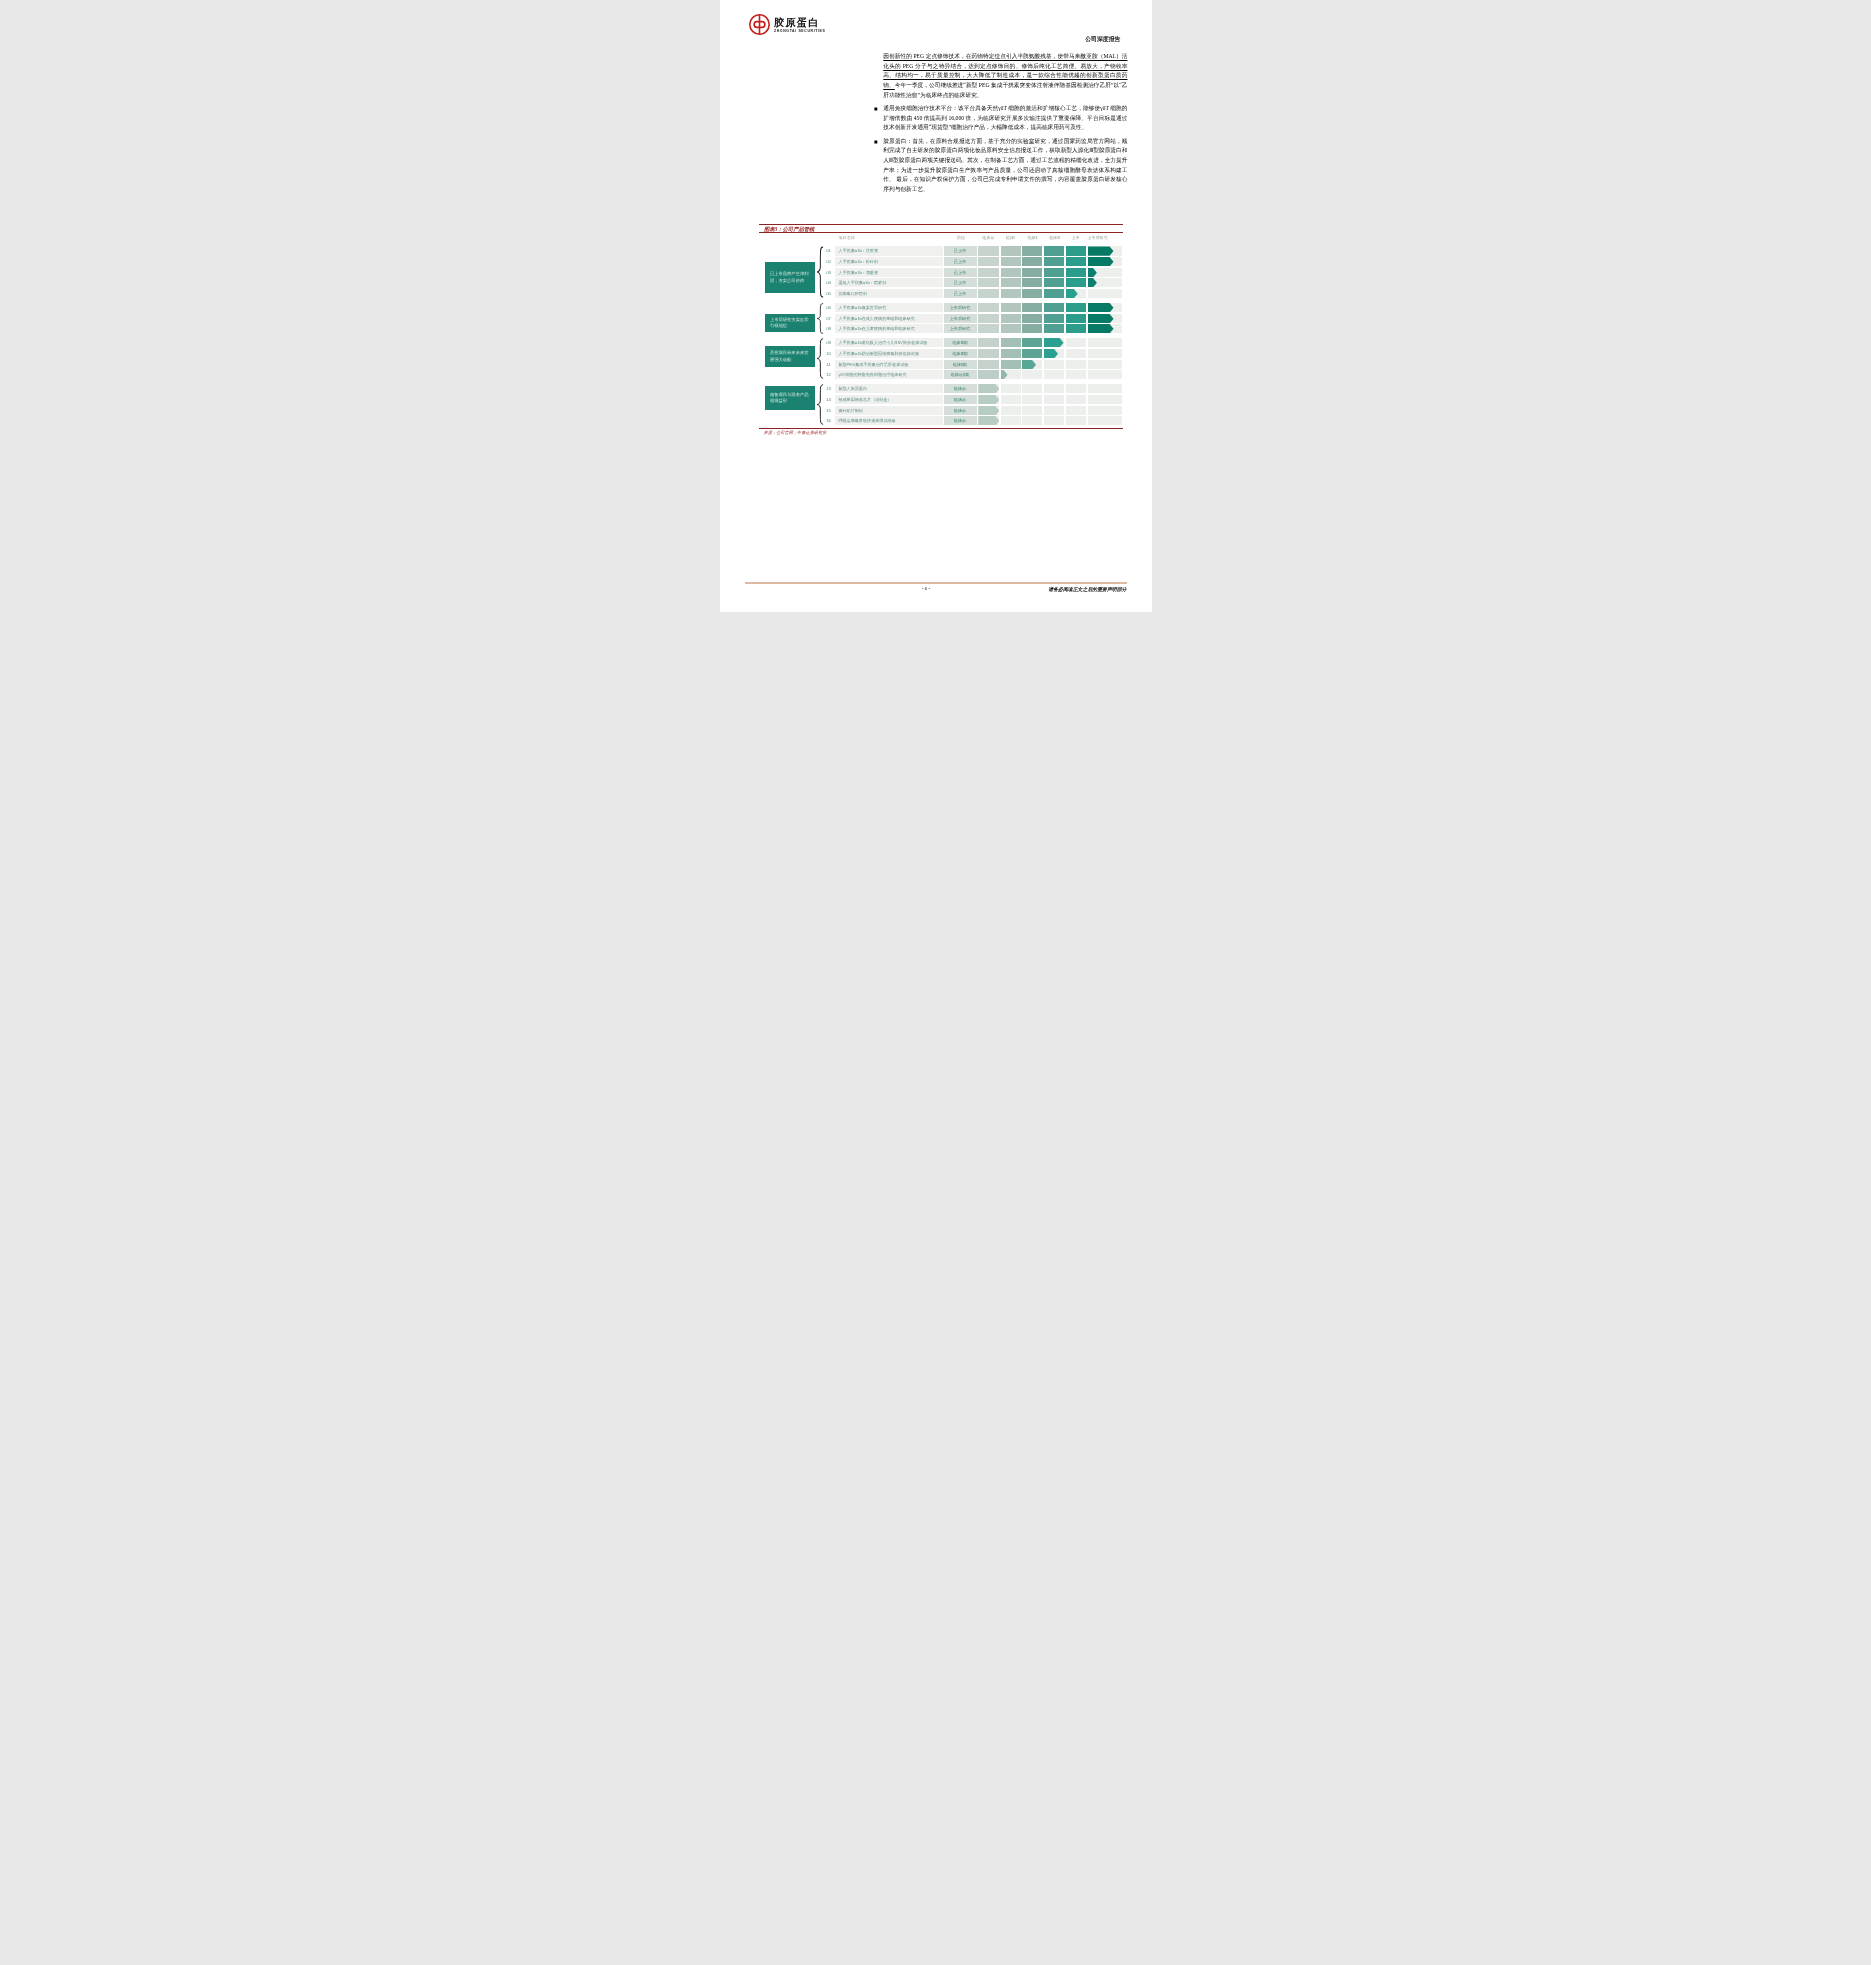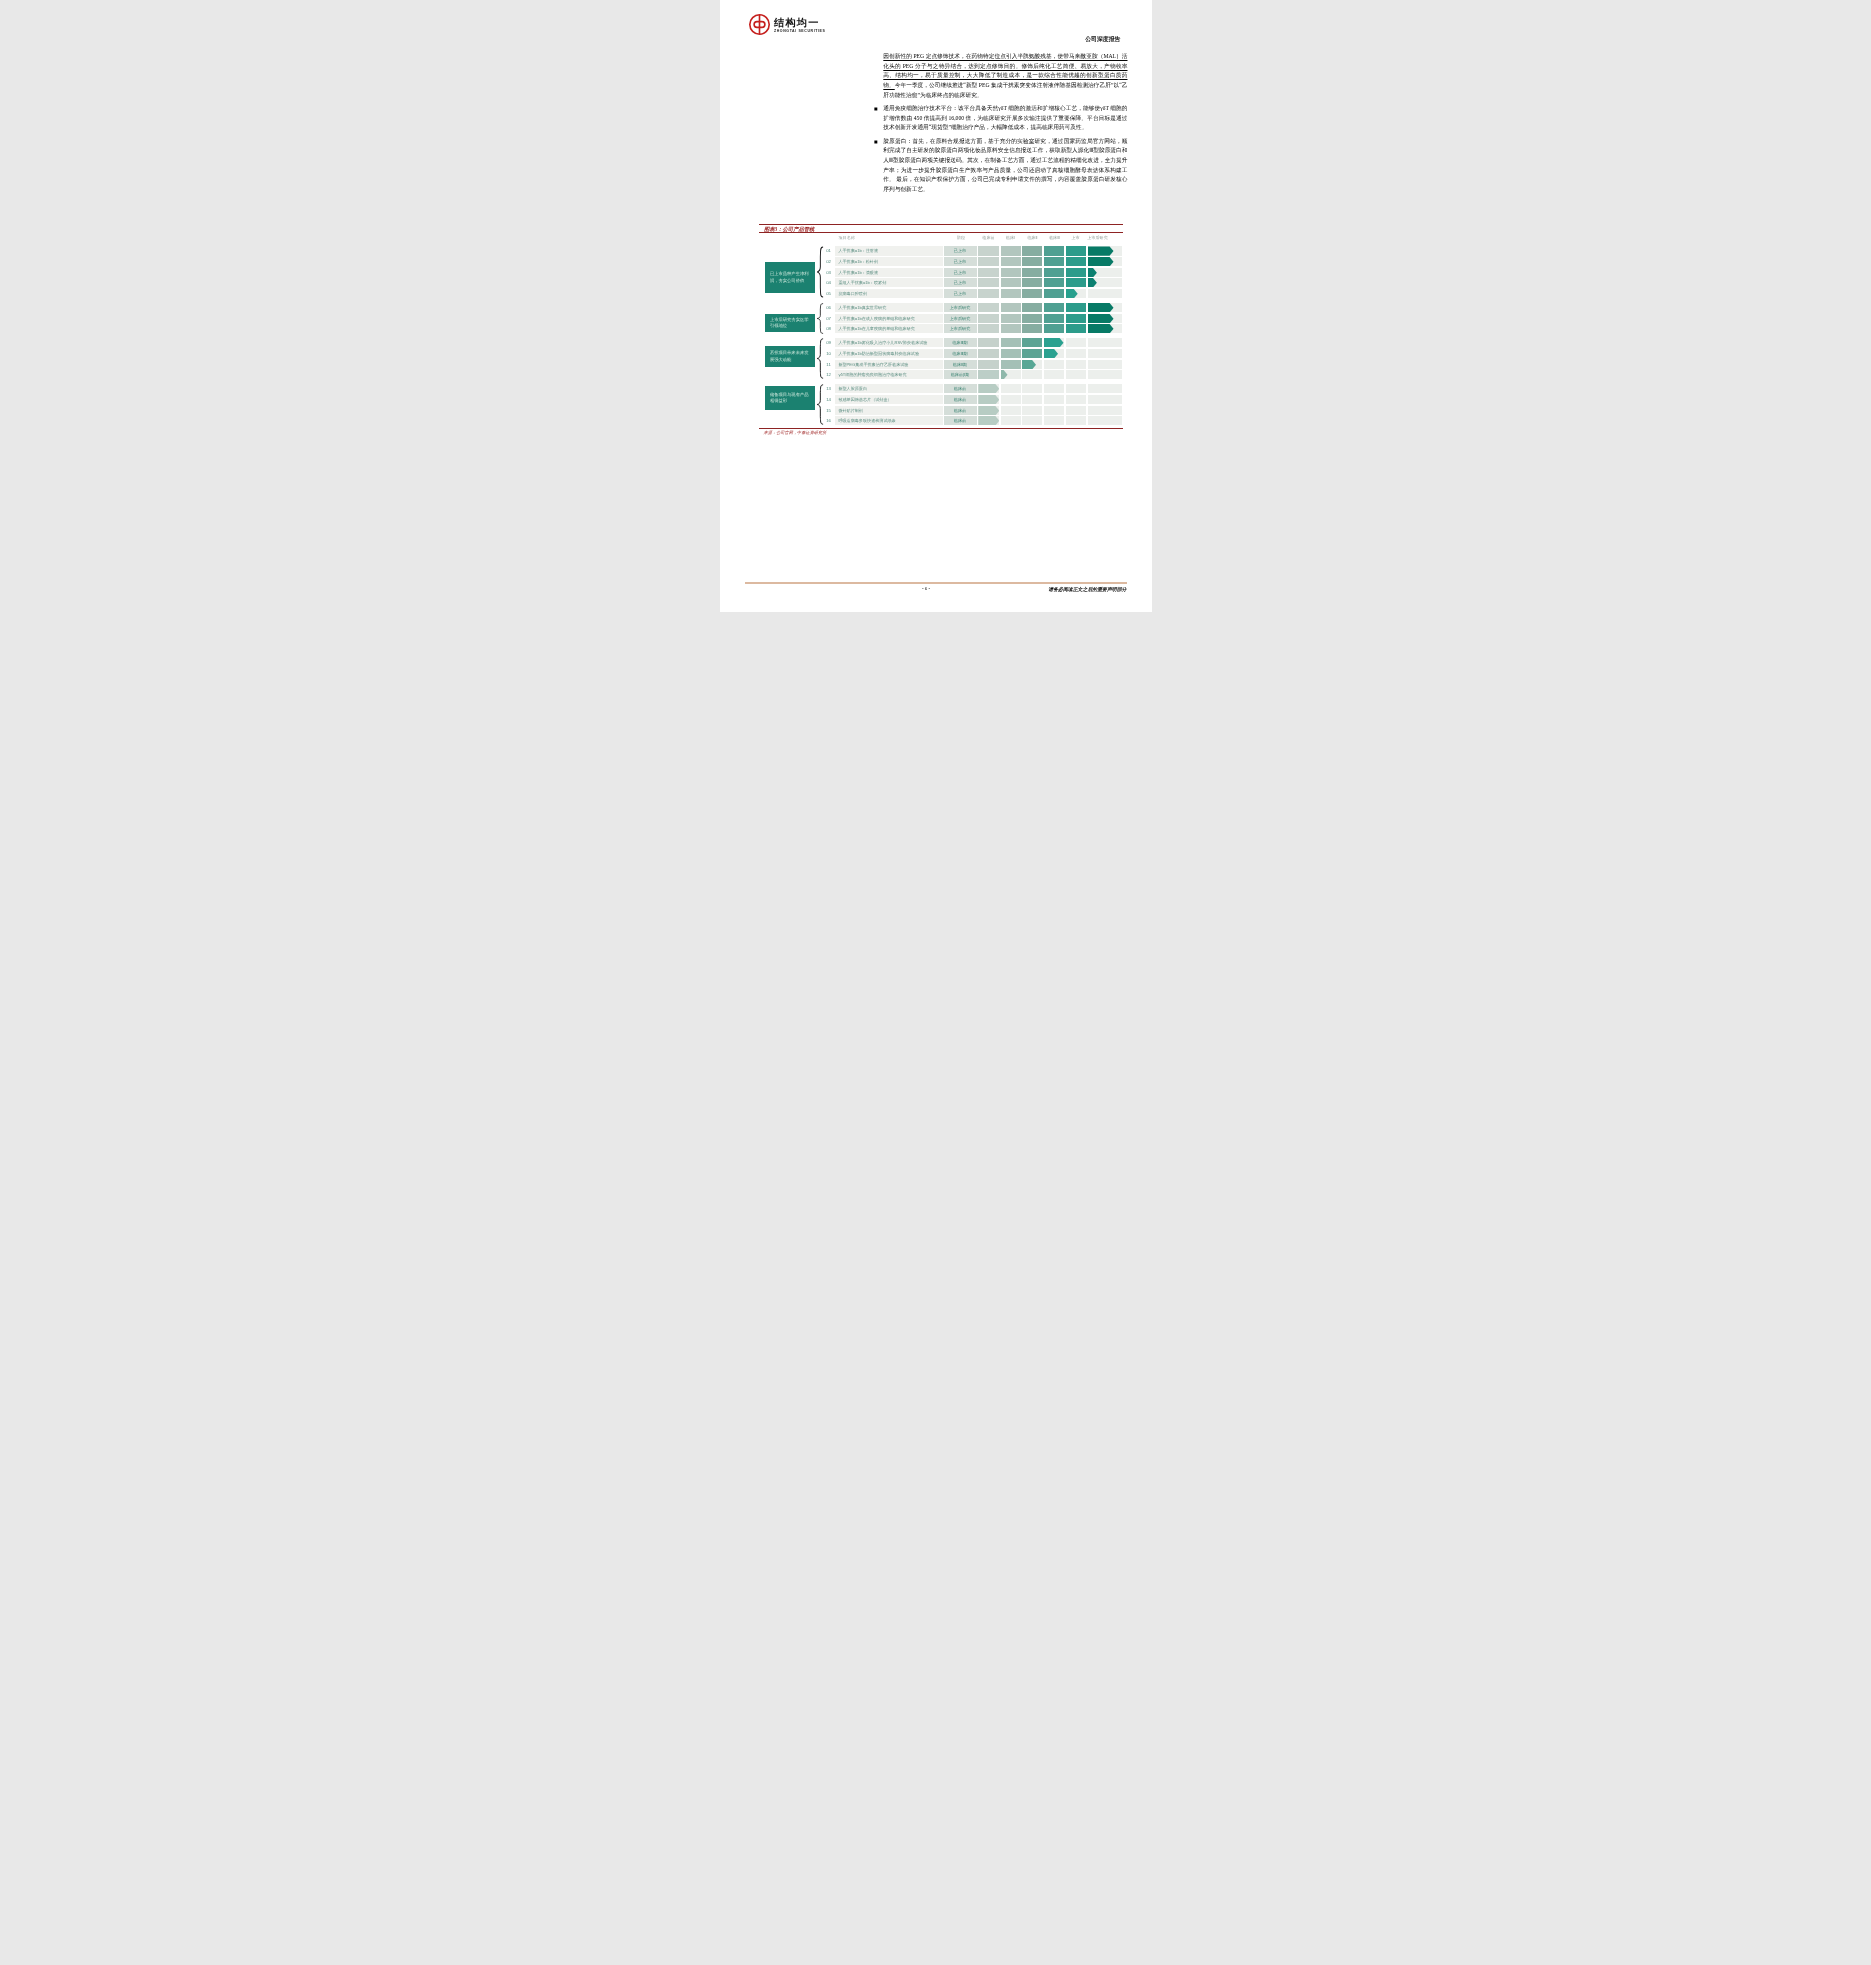--- a/index.html
+++ b/index.html
@@ -53,21 +53,21 @@
 
 <div class="page">
 
   <div class="hdr-logo">
     <svg class="logo-mark" viewBox="0 0 64 64">
       <circle cx="32" cy="32" r="27" fill="none" stroke="#c5201e" stroke-width="4.5"></circle>
       <path d="M32 7 V57" fill="none" stroke="#c5201e" stroke-width="4.5" stroke-linecap="round"></path>
       <rect x="17" y="24" width="30" height="16" rx="8" fill="none" stroke="#c5201e" stroke-width="4.5"></rect>
     </svg>
     <div>
-      <div class="logo-cn">结构均一</div>
+      <div class="logo-cn">胶原蛋白</div>
       <div class="logo-en">ZHONGTAI SECURITIES</div>
     </div>
   </div>
   <div class="report-type">公司深度报告</div>
 
   <div class="body-text">
     <p class="para1"><span class="ul">因创新性的 PEG 定点修饰技术，在药物特定位点引入半胱氨酸残基，使带马来酰亚胺（MAL）活化头的 PEG 分子与之特异结合，达到定点修饰目的。修饰后纯化工艺简便、易放大，产物收率高、结构均一，易于质量控制，大大降低了制造成本，是一款综合性能优越的创新型蛋白质药物。</span><span>今年一季度，公司继续推进“新型 PEG 集成干扰素突变体注射液伴随基因检测治疗乙肝”以“乙肝功能性治愈”为临床终点的临床研究。</span></p>
     <div class="bullet">
       <span class="mark">■</span><span>通用免疫细胞治疗技术平台：</span><span>该平台具备天然γδT 细胞的激活和扩增核心工艺，能够使γδT 细胞的扩增倍数由 450 倍提高到 16,000 倍，为临床研究开展多次输注提供了重要保障。平台目标是通过技术创新开发通用“现货型”细胞治疗产品，大幅降低成本，提高临床用药可及性。</span>
     </div>

